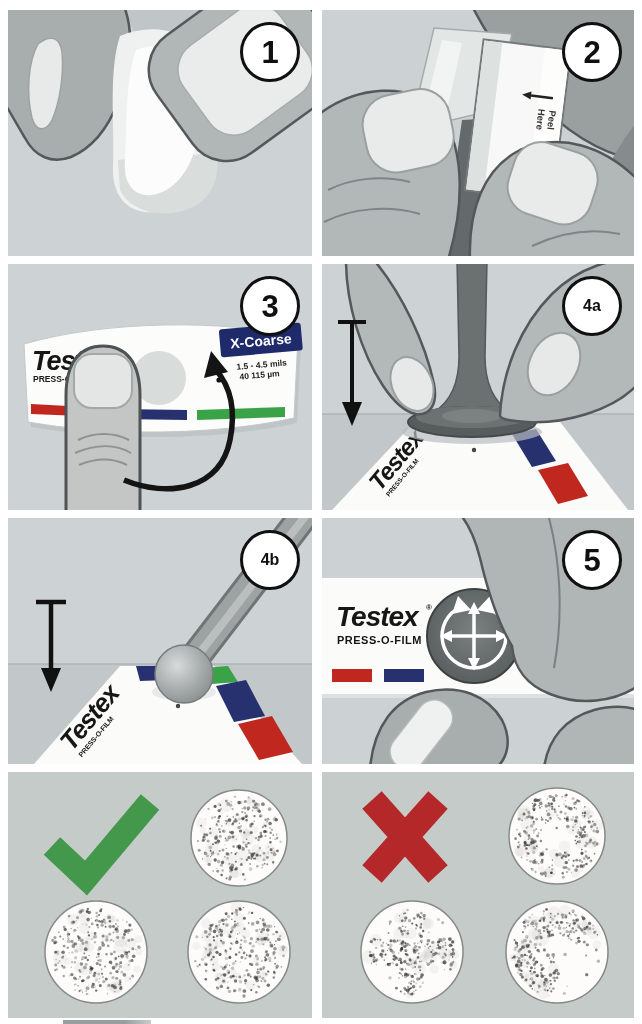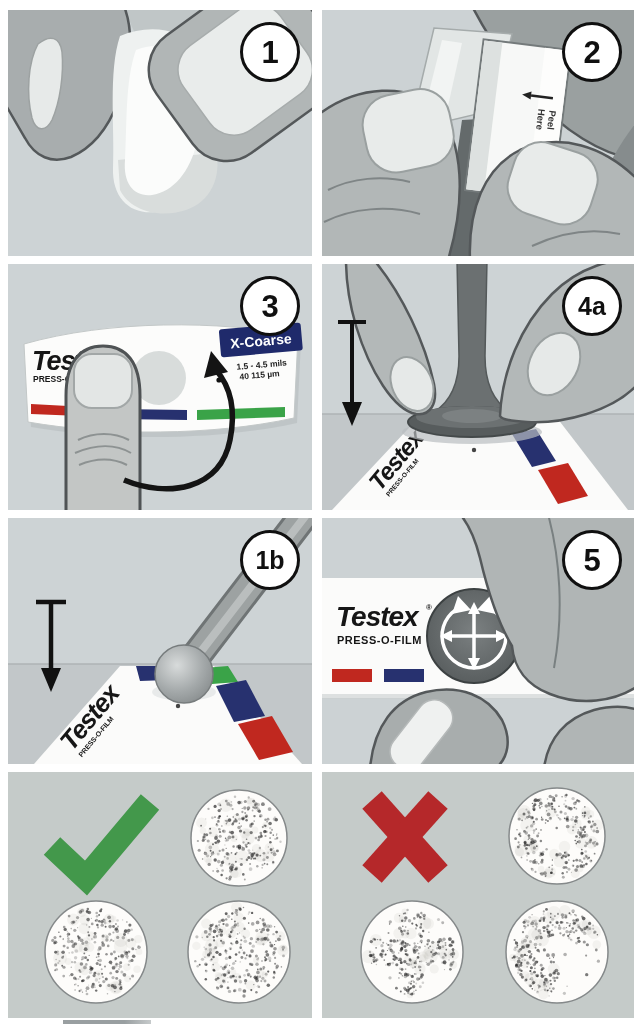--- a/index.html
+++ b/index.html
@@ -1,21 +1,21 @@
 <!DOCTYPE html>
 <html><head>
 <meta charset="utf-8">
 <style>
   html,body{margin:0;padding:0;background:#ffffff;}
   .page{position:relative;width:642px;height:1024px;background:#ffffff;font-family:"Liberation Sans",sans-serif;overflow:hidden;}
   .grid{position:absolute;left:8px;top:10px;display:grid;grid-template-columns:304px 312px;grid-auto-rows:246px;gap:8px 10px;}
   .panel{position:relative;overflow:hidden;}
   .panel svg{display:block;width:100%;height:100%;}
   .badge{position:absolute;top:12px;right:12px;width:54px;height:54px;border-radius:50%;background:#ffffff;border:3px solid #101010;display:flex;align-items:center;justify-content:center;font-weight:700;font-size:31px;color:#101010;line-height:1;}
-  .badge-s{font-size:25px;}
+  .badge-s{font-size:16px;}
   .artifact{position:absolute;left:63px;top:1020px;width:88px;height:4px;background:linear-gradient(to right,#999fa1 70%,#c6cacb);}
   text{font-family:"Liberation Sans",sans-serif;}
 </style>
 </head>
 <body>
 
 <div class="page">
   <div class="grid">
 
     <section class="panel">
@@ -187,21 +187,21 @@
           <line x1="300" y1="-8" x2="182" y2="146" stroke="#9da2a2" stroke-width="25" stroke-linecap="round"></line>
           <line x1="305" y1="-12" x2="188" y2="140" stroke="#c2c6c6" stroke-width="8" stroke-linecap="round" opacity="0.8"></line>
           <circle cx="176" cy="156" r="29" fill="url(#p4b-ball)" stroke="#777c7d" stroke-width="1.5"></circle>
         </g>
         <g stroke="#111111" stroke-width="4.5">
           <line x1="28" y1="84" x2="58" y2="84"></line>
           <line x1="43" y1="84" x2="43" y2="158"></line>
           <polygon points="33,150 43,174 53,150" fill="#111111" stroke="none"></polygon>
         </g>
       </svg>
-      <div class="badge badge-s">1b</div>
+      <div class="badge badge-s">4b</div>
     </section>
 
     <section class="panel">
       <svg viewBox="0 0 312 246">
         <defs>
           <radialGradient id="p5-foot" cx="0.5" cy="0.45" r="0.75">
             <stop offset="0" stop-color="#7b8081"></stop>
               <stop offset="0.75" stop-color="#595e5f"></stop>
               <stop offset="1" stop-color="#454a4b"></stop>
           </radialGradient>

